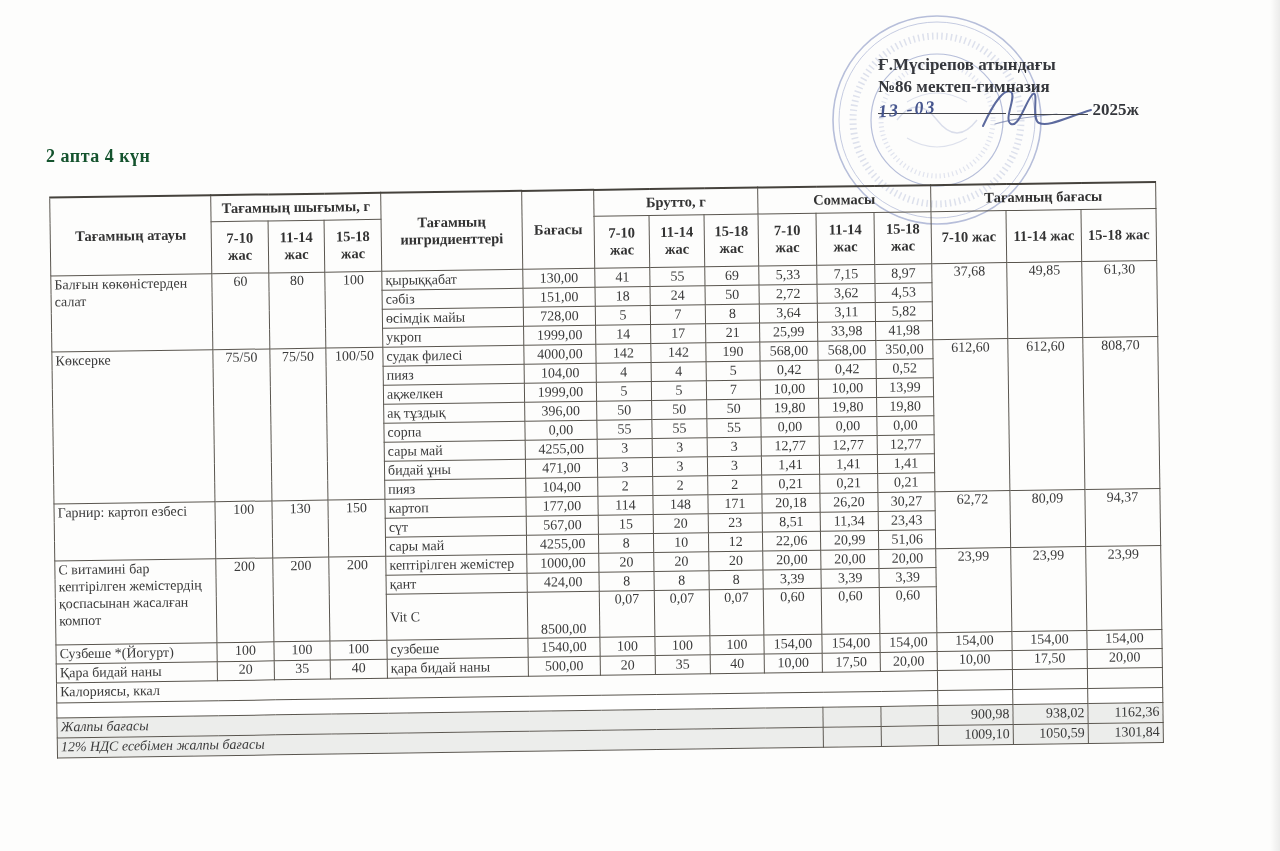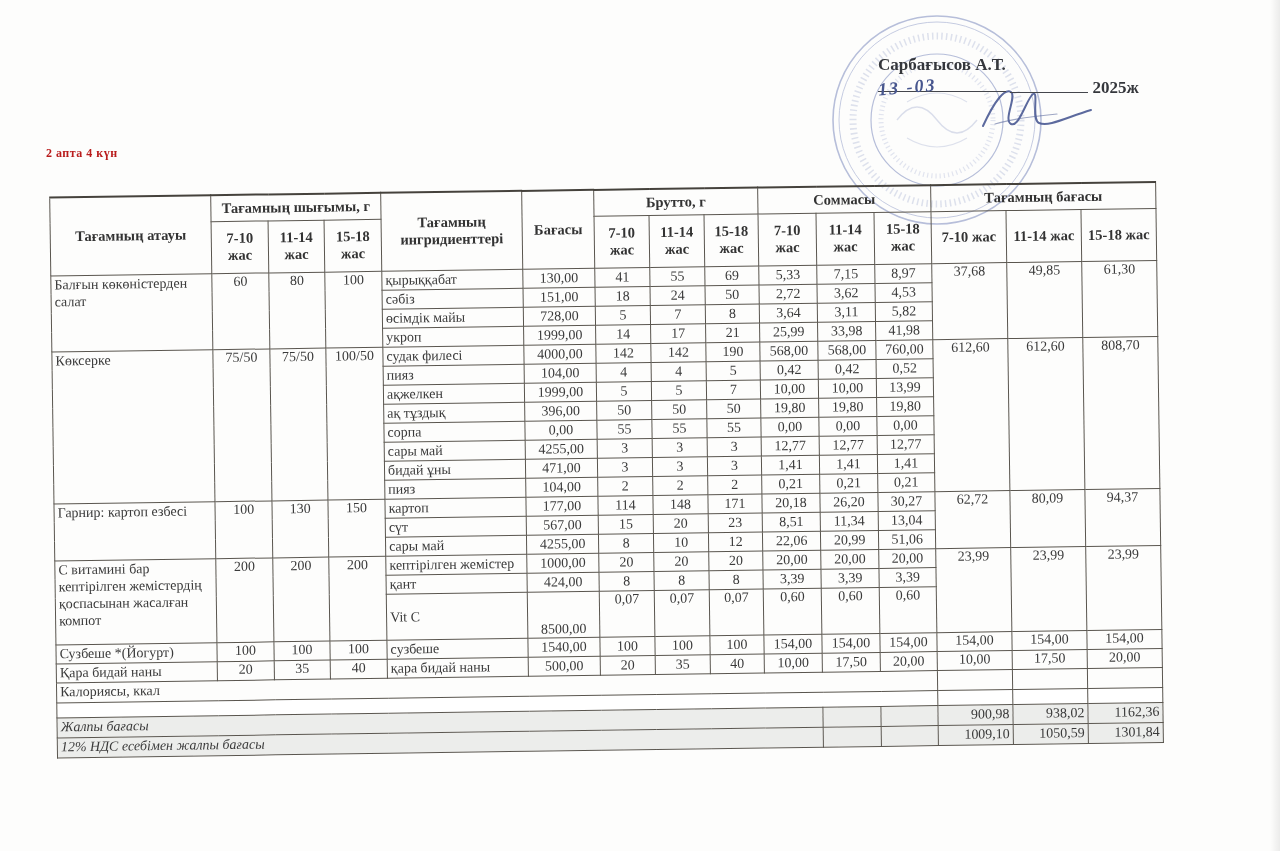--- a/index.html
+++ b/index.html
@@ -4,21 +4,21 @@
 <style>
   html,body{margin:0;padding:0;}
   body{
     width:1280px;height:851px;position:relative;overflow:hidden;
     background:#fdfdfc;
     font-family:"Liberation Serif", serif;
     color:#2e2e2e;
   }
   .scan-edge{position:absolute;right:0;top:0;width:10px;height:851px;
     background:linear-gradient(to right,rgba(0,0,0,0),rgba(0,0,0,0.07));}
-  .week-label{position:absolute;left:46px;top:146px;font-size:12px;font-weight:bold;color:#b91c1c;letter-spacing:.5px;}
+  .week-label{position:absolute;left:46px;top:146px;font-size:18px;font-weight:bold;color:#14532d;letter-spacing:.5px;}
   
   .approval{position:absolute;left:878px;top:54px;width:330px;font-size:17px;font-weight:bold;line-height:22px;color:#35373c;}
   .approval .row{white-space:nowrap;}
   .uline{display:inline-block;border-bottom:1.5px solid #44464c;height:15px;vertical-align:baseline;}
   .hand{color:#47568e;font-style:italic;font-weight:bold;font-size:18px;display:inline-block;transform:rotate(-5deg);letter-spacing:2px;}
   .stamp{position:absolute;left:812px;top:2px;width:250px;height:240px;opacity:.55;pointer-events:none;}
   .sig{position:absolute;left:965px;top:80px;width:130px;height:60px;pointer-events:none;}
   
   .sheet{position:absolute;left:57px;top:196px;transform:rotate(-0.8deg);transform-origin:30px 560px;}
   table.menu{border-collapse:collapse;table-layout:fixed;width:1106px;background:transparent;}
@@ -68,21 +68,22 @@
 </svg>
 
 <svg class="sig" viewBox="0 0 130 60">
   <g fill="none" stroke="#41518e" stroke-width="2" opacity="0.85" stroke-linecap="round">
     <path d="M18 46 C30 20, 40 8, 46 12 C52 16, 38 40, 46 44 C54 48, 62 18, 68 14 C74 10, 66 40, 74 43 C84 47, 100 38, 126 30"></path>
     <path d="M30 44 C50 38, 70 36, 92 34" stroke-width="1.2" opacity="0.6"></path>
   </g>
 </svg>
 
 <div class="approval">
-  <div class="row">Сарбағысов А.Т.</div>
+  <div class="row">Ғ.Мүсірепов атындағы</div>
+  <div class="row">№86 мектеп-гимназия</div>
   <div class="row">
     <span class="uline" style="width:128px;text-align:left;">
       <span class="hand">13 -03</span>
     </span>
     <span class="uline" style="width:78px"></span>
     <span>2025ж</span>
   </div>
 </div>
 
 <div class="sheet">
@@ -182,21 +183,21 @@
           <td class="out" rowspan="8">75/50</td>
           <td class="out" rowspan="8">75/50</td>
           <td class="out" rowspan="8">100/50</td>
           <td class="ing">судак филесі</td>
           <td class="num">4000,00</td>
           <td class="num">142</td>
           <td class="num">142</td>
           <td class="num">190</td>
           <td class="num">568,00</td>
           <td class="num">568,00</td>
-          <td class="num">760,00</td>
+          <td class="num">350,00</td>
           <td class="num vtop" rowspan="8">612,60</td>
           <td class="num vtop" rowspan="8">612,60</td>
           <td class="num vtop" rowspan="8">808,70</td>
         </tr>
         <tr>
           <td class="ing">пияз</td>
           <td class="num">104,00</td>
           <td class="num">4</td>
           <td class="num">4</td>
           <td class="num">5</td>
@@ -282,21 +283,21 @@
           <td class="num vtop" rowspan="3">94,37</td>
         </tr>
         <tr>
           <td class="ing">сүт</td>
           <td class="num">567,00</td>
           <td class="num">15</td>
           <td class="num">20</td>
           <td class="num">23</td>
           <td class="num">8,51</td>
           <td class="num">11,34</td>
-          <td class="num">13,04</td>
+          <td class="num">23,43</td>
         </tr>
         <tr>
           <td class="ing">сары май</td>
           <td class="num">4255,00</td>
           <td class="num">8</td>
           <td class="num">10</td>
           <td class="num">12</td>
           <td class="num">22,06</td>
           <td class="num">20,99</td>
           <td class="num">51,06</td>

